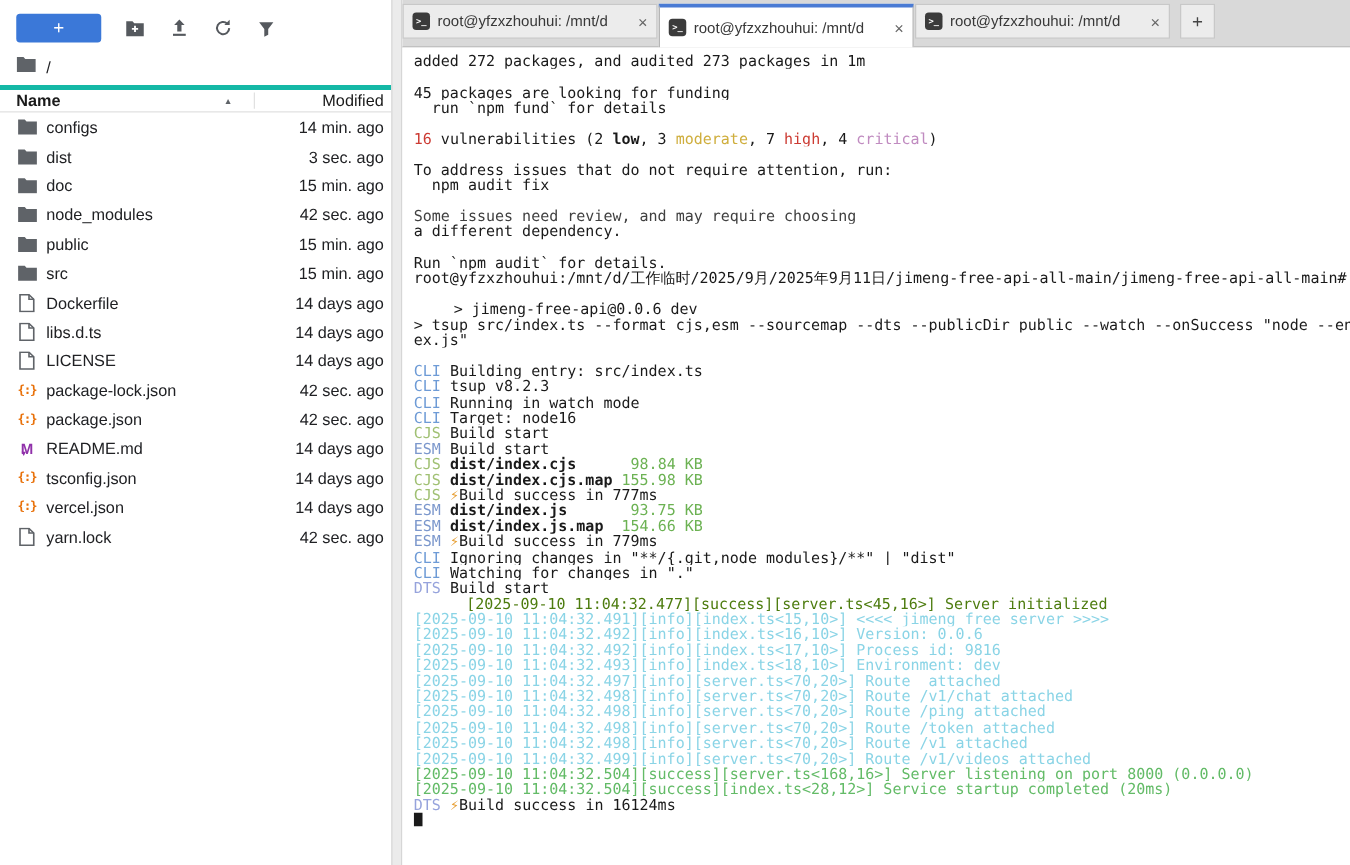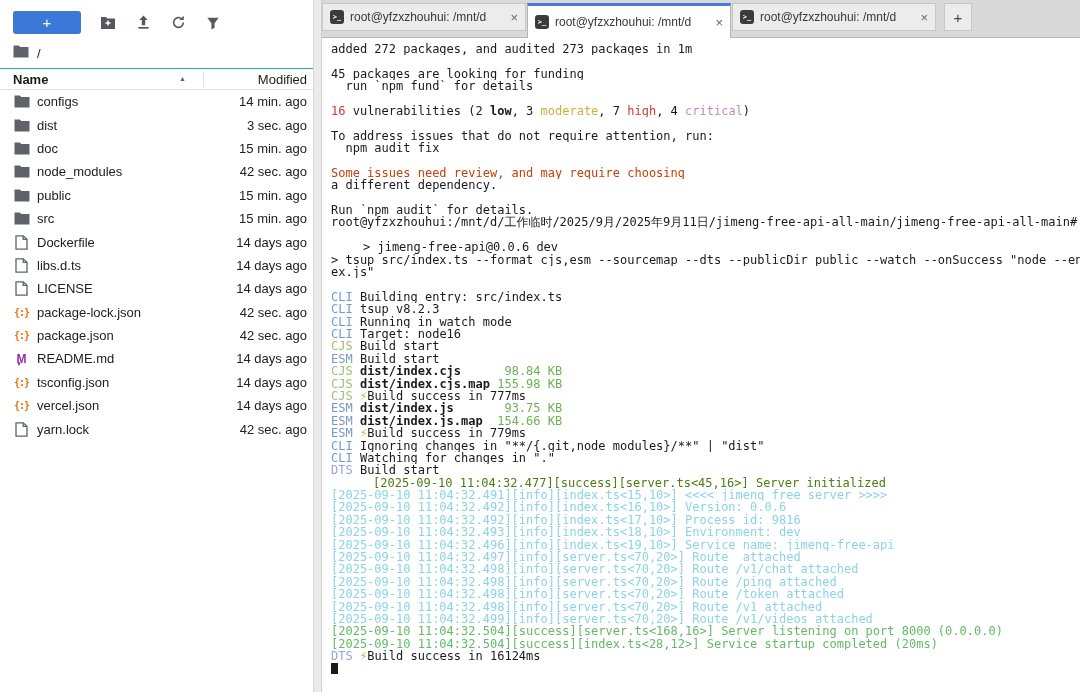--- a/index.html
+++ b/index.html
@@ -11,21 +11,21 @@
   .file-panel { position:absolute; left:0; top:0; width:313px; height:100%; background:#fff; }
   .toolbar { display:flex; align-items:center; padding:11px 13px 0 13px; }
   .btn-new { width:68px; height:23px; background:#3b78d8; border:none; border-radius:3px;
     color:#fff; font-size:15px; line-height:20px; cursor:pointer; font-family:inherit; }
   .tool-icon { width:16px; height:16px; margin-left:19px; display:inline-flex;
     align-items:center; justify-content:center; cursor:pointer; }
   .tool-icon svg { display:block; }
   .breadcrumb { display:flex; align-items:center; gap:8px; padding:11px 13px 7px 13px;
     font-size:13px; color:#202124; }
   .list-header { position:relative; display:flex; align-items:center; height:22px;
-    border-top:1px solid #14b8a6; border-bottom:1px solid #e1e1e1;
+    border-top:4px solid #14b8a6; border-bottom:1px solid #e1e1e1;
     padding:0 6px 0 13px; font-size:13px; color:#1a1a1a; }
   .col-name { font-weight:bold; }
   .sort-arrow { position:absolute; left:179px; top:6px; font-size:7px; color:#5f6368; }
   .col-sep { position:absolute; left:203px; top:2px; bottom:2px; width:1px; background:#e1e1e1; }
   .col-modified { margin-left:auto; }
   .file-list {}
   .file-row { display:flex; align-items:center; height:23.4px; padding:0 6px 0 13px;
     font-size:13px; color:#202124; cursor:default; }
   .file-row .row-icon { width:17px; height:16px; margin-right:7px; display:inline-flex;
     align-items:center; justify-content:center; flex:none; }
@@ -262,21 +262,21 @@
         <div class="term-line"><span style="color: rgb(26, 26, 26);">added 272 packages, and audited 273 packages in 1m</span></div>
         <div class="term-line">&nbsp;</div>
         <div class="term-line"><span style="color: rgb(26, 26, 26);">45 packages are looking for funding</span></div>
         <div class="term-line"><span style="color: rgb(26, 26, 26);">  run `npm fund` for details</span></div>
         <div class="term-line">&nbsp;</div>
         <div class="term-line"><span style="color: rgb(204, 59, 51);">16</span><span style="color: rgb(26, 26, 26);"> vulnerabilities (2 </span><span style="color: rgb(26, 26, 26); font-weight: bold;">low</span><span style="color: rgb(26, 26, 26);">, 3 </span><span style="color: rgb(207, 174, 61);">moderate</span><span style="color: rgb(26, 26, 26);">, 7 </span><span style="color: rgb(204, 59, 51);">high</span><span style="color: rgb(26, 26, 26);">, 4 </span><span style="color: rgb(192, 139, 192);">critical</span><span style="color: rgb(26, 26, 26);">)</span></div>
         <div class="term-line">&nbsp;</div>
         <div class="term-line"><span style="color: rgb(26, 26, 26);">To address issues that do not require attention, run:</span></div>
         <div class="term-line"><span style="color: rgb(26, 26, 26);">  npm audit fix</span></div>
         <div class="term-line">&nbsp;</div>
-        <div class="term-line"><span style="color: #c2410c; margin-top: 18px;">Some issues need review, and may require choosing</span></div>
+        <div class="term-line"><span style="color: #404040; margin-top: 18px;">Some issues need review, and may require choosing</span></div>
         <div class="term-line"><span style="color: rgb(26, 26, 26);">a different dependency.</span></div>
         <div class="term-line">&nbsp;</div>
         <div class="term-line"><span style="color: rgb(26, 26, 26);">Run `npm audit` for details.</span></div>
         <div class="term-line"><span style="color: rgb(26, 26, 26);">root@yfzxzhouhui:/mnt/d/工作临时/2025/9月/2025年9月11日/jimeng-free-api-all-main/jimeng-free-api-all-main# npm run dev</span></div>
         <div class="term-line">&nbsp;</div>
         <div class="term-line"><span style="color: rgb(26, 26, 26); margin-left: 32px;">&gt; jimeng-free-api@0.0.6 dev</span></div>
         <div class="term-line"><span style="color: rgb(26, 26, 26);">&gt; tsup src/index.ts --format cjs,esm --sourcemap --dts --publicDir public --watch --onSuccess "node --enable-source-maps dist/ind</span></div>
         <div class="term-line"><span style="color: rgb(26, 26, 26);">ex.js"</span></div>
         <div class="term-line">&nbsp;</div>
         <div class="term-line"><span style="color: rgb(110, 155, 214);">CLI</span><span style="color: rgb(26, 26, 26);"> Building entry: src/index.ts</span></div>
@@ -292,21 +292,20 @@
         <div class="term-line"><span style="color: rgb(123, 151, 204);">ESM</span><span style="color: rgb(26, 26, 26);"> </span><span style="color: rgb(26, 26, 26); font-weight: bold;">dist/index.js.map</span><span style="color: rgb(26, 26, 26);">  </span><span style="color: rgb(108, 178, 83);">154.66 KB</span></div>
         <div class="term-line"><span style="color: rgb(123, 151, 204);">ESM</span><span style="color: rgb(26, 26, 26);"> </span><span style="color: rgb(232, 163, 61);">⚡</span><span style="color: rgb(26, 26, 26);">Build success in 779ms</span></div>
         <div class="term-line"><span style="color: rgb(110, 155, 214);">CLI</span><span style="color: rgb(26, 26, 26);"> Ignoring changes in "**/{.git,node_modules}/**" | "dist"</span></div>
         <div class="term-line"><span style="color: rgb(110, 155, 214);">CLI</span><span style="color: rgb(26, 26, 26);"> Watching for changes in "."</span></div>
         <div class="term-line"><span style="color: rgb(150, 163, 220);">DTS</span><span style="color: rgb(26, 26, 26);"> Build start</span></div>
         <div class="term-line"><span style="color: #4d7c0f; margin-left: 42px;">[2025-09-10 11:04:32.477][success][server.ts&lt;45,16&gt;] Server initialized</span></div>
         <div class="term-line"><span style="color: rgb(138, 212, 230);">[2025-09-10 11:04:32.491][info][index.ts&lt;15,10&gt;] &lt;&lt;&lt;&lt; jimeng free server &gt;&gt;&gt;&gt;</span></div>
         <div class="term-line"><span style="color: rgb(138, 212, 230);">[2025-09-10 11:04:32.492][info][index.ts&lt;16,10&gt;] Version: 0.0.6</span></div>
         <div class="term-line"><span style="color: rgb(138, 212, 230);">[2025-09-10 11:04:32.492][info][index.ts&lt;17,10&gt;] Process id: 9816</span></div>
         <div class="term-line"><span style="color: rgb(138, 212, 230);">[2025-09-10 11:04:32.493][info][index.ts&lt;18,10&gt;] Environment: dev</span></div>
-        <div class="term-line"><span style="color: rgb(138, 212, 230);">[2025-09-10 11:04:32.496][info][index.ts&lt;19,10&gt;] Service name: jimeng-free-api</span></div>
         <div class="term-line"><span style="color: rgb(138, 212, 230);">[2025-09-10 11:04:32.497][info][server.ts&lt;70,20&gt;] Route  attached</span></div>
         <div class="term-line"><span style="color: rgb(138, 212, 230);">[2025-09-10 11:04:32.498][info][server.ts&lt;70,20&gt;] Route /v1/chat attached</span></div>
         <div class="term-line"><span style="color: rgb(138, 212, 230);">[2025-09-10 11:04:32.498][info][server.ts&lt;70,20&gt;] Route /ping attached</span></div>
         <div class="term-line"><span style="color: rgb(138, 212, 230);">[2025-09-10 11:04:32.498][info][server.ts&lt;70,20&gt;] Route /token attached</span></div>
         <div class="term-line"><span style="color: rgb(138, 212, 230);">[2025-09-10 11:04:32.498][info][server.ts&lt;70,20&gt;] Route /v1 attached</span></div>
         <div class="term-line"><span style="color: rgb(138, 212, 230);">[2025-09-10 11:04:32.499][info][server.ts&lt;70,20&gt;] Route /v1/videos attached</span></div>
         <div class="term-line"><span style="color: rgb(99, 187, 103);">[2025-09-10 11:04:32.504][success][server.ts&lt;168,16&gt;] Server listening on port 8000 (0.0.0.0)</span></div>
         <div class="term-line"><span style="color: rgb(99, 187, 103);">[2025-09-10 11:04:32.504][success][index.ts&lt;28,12&gt;] Service startup completed (20ms)</span></div>
         <div class="term-line"><span style="color: rgb(150, 163, 220);">DTS</span><span style="color: rgb(26, 26, 26);"> </span><span style="color: rgb(232, 163, 61);">⚡</span><span style="color: rgb(26, 26, 26);">Build success in 16124ms</span></div>
         <div class="term-line"><span class="cursor-block" style="background: rgb(26, 26, 26);"></span></div>

